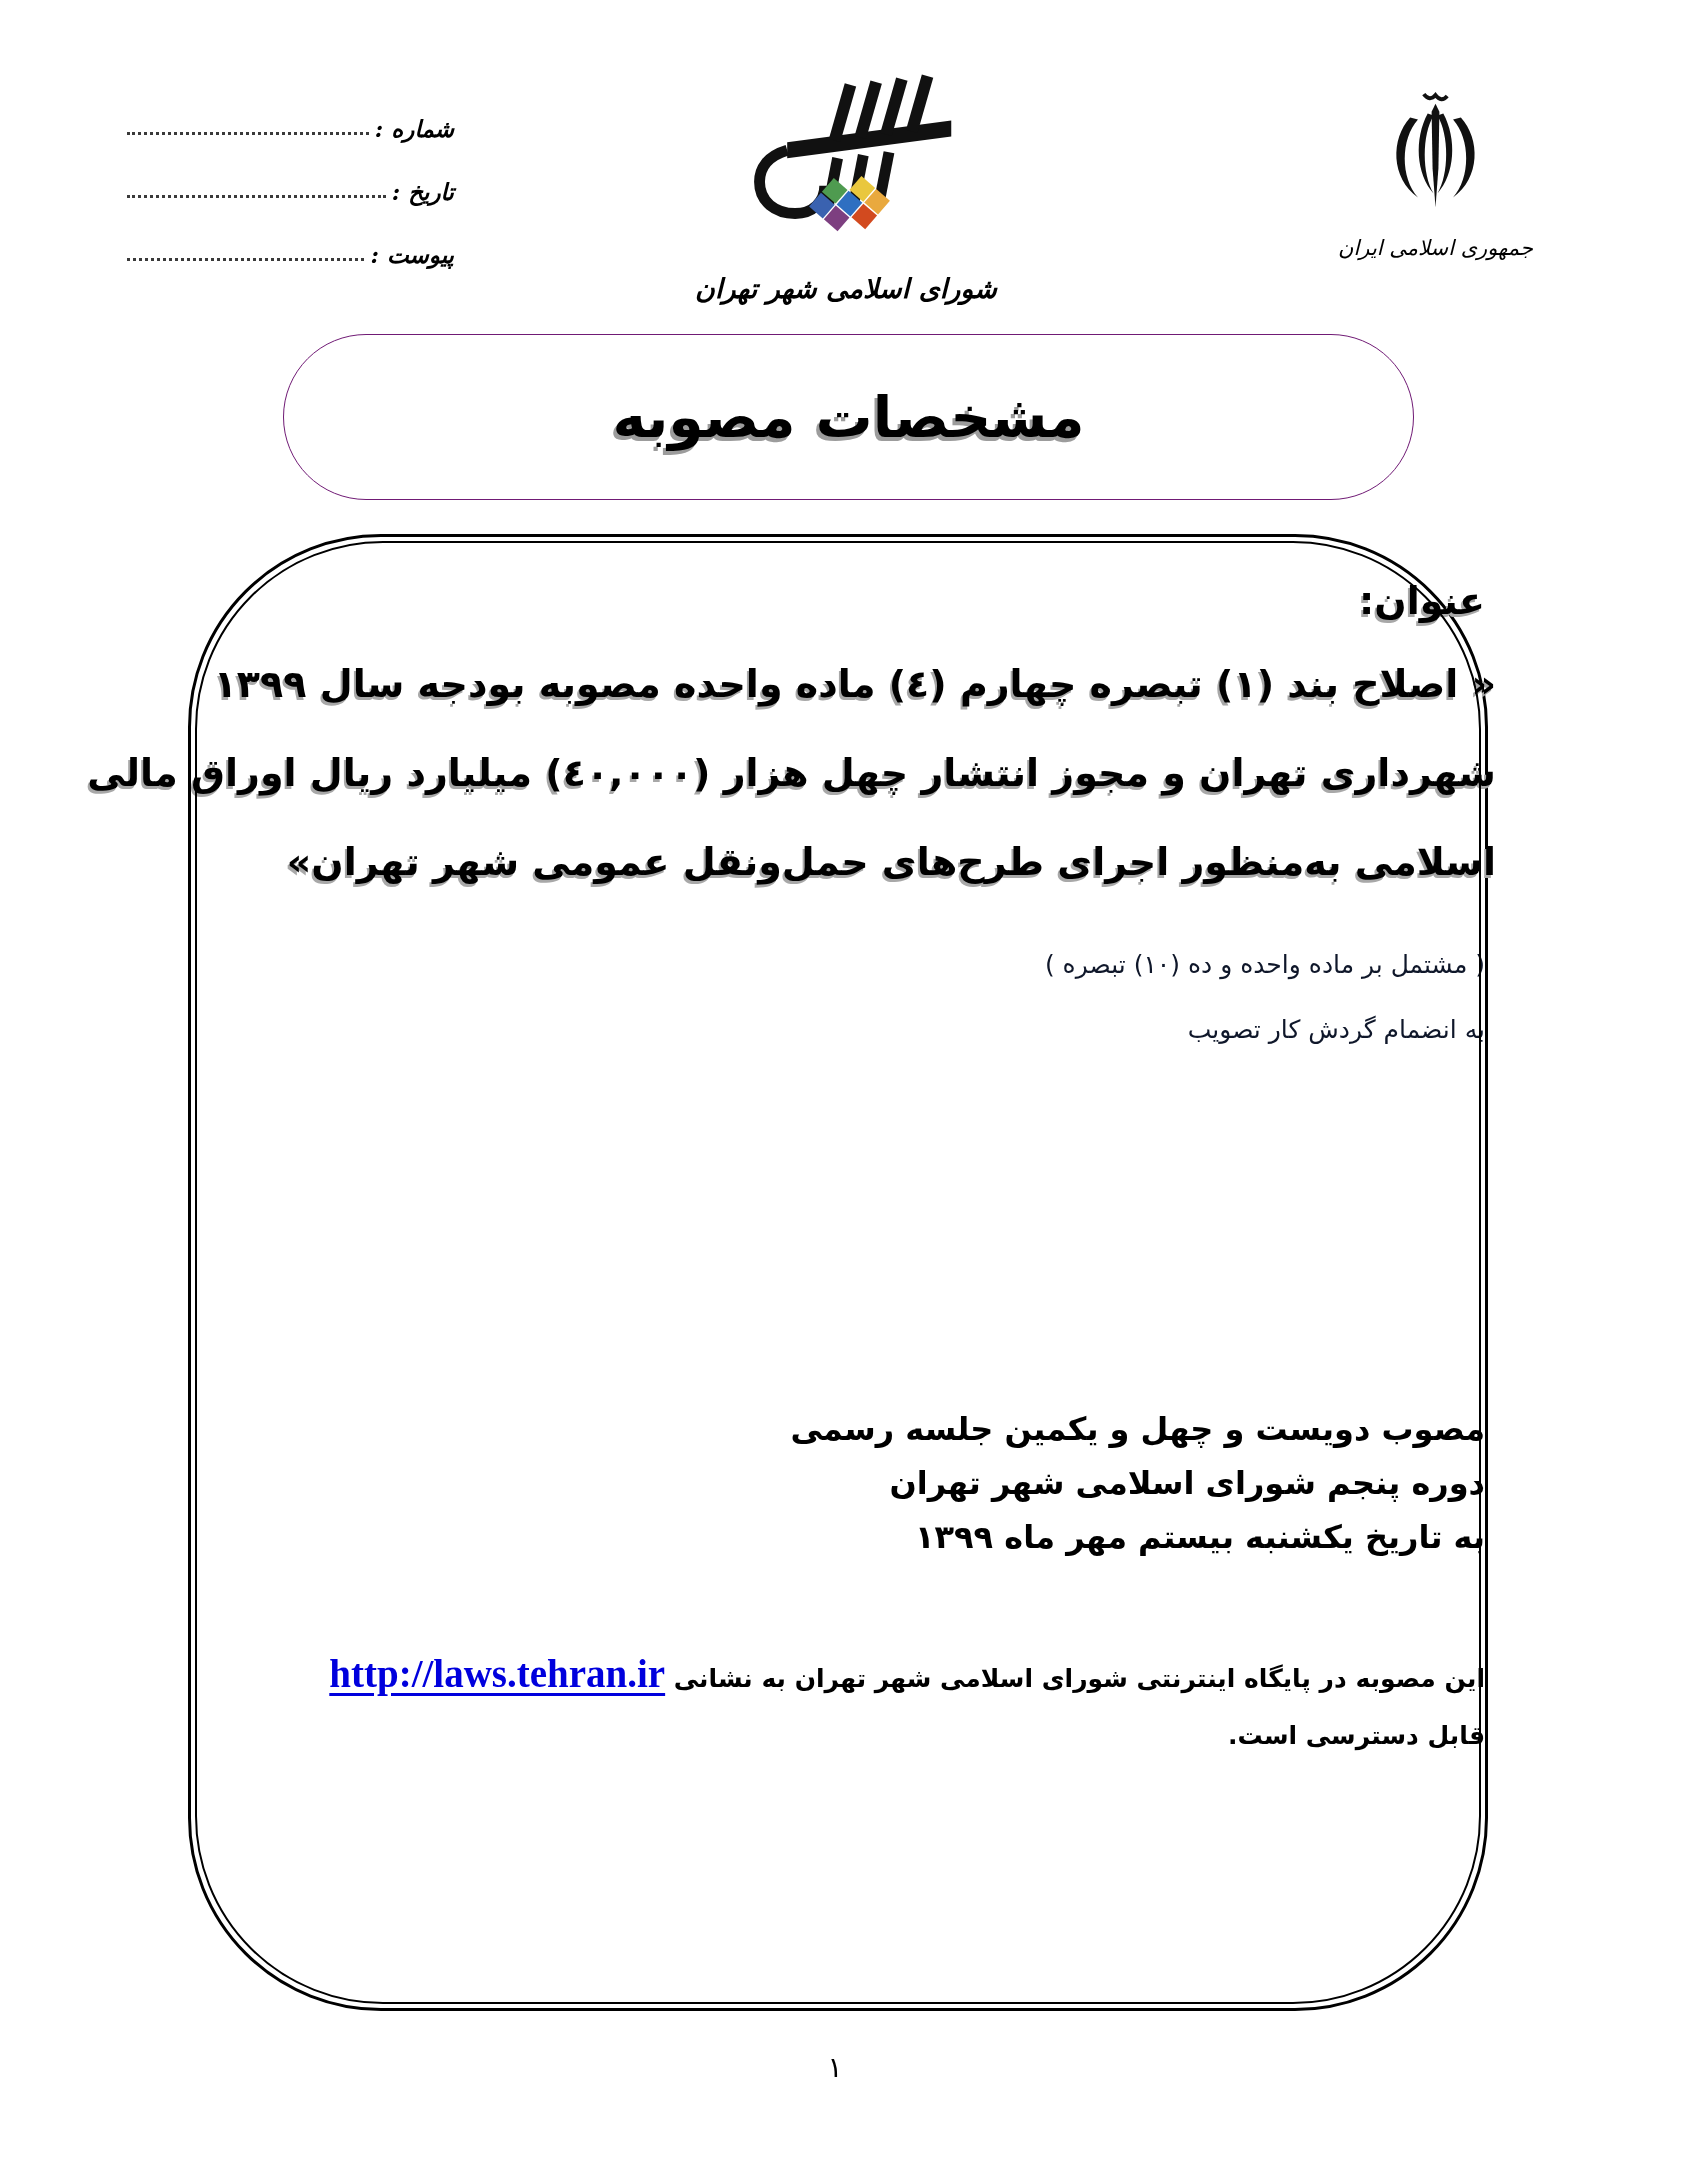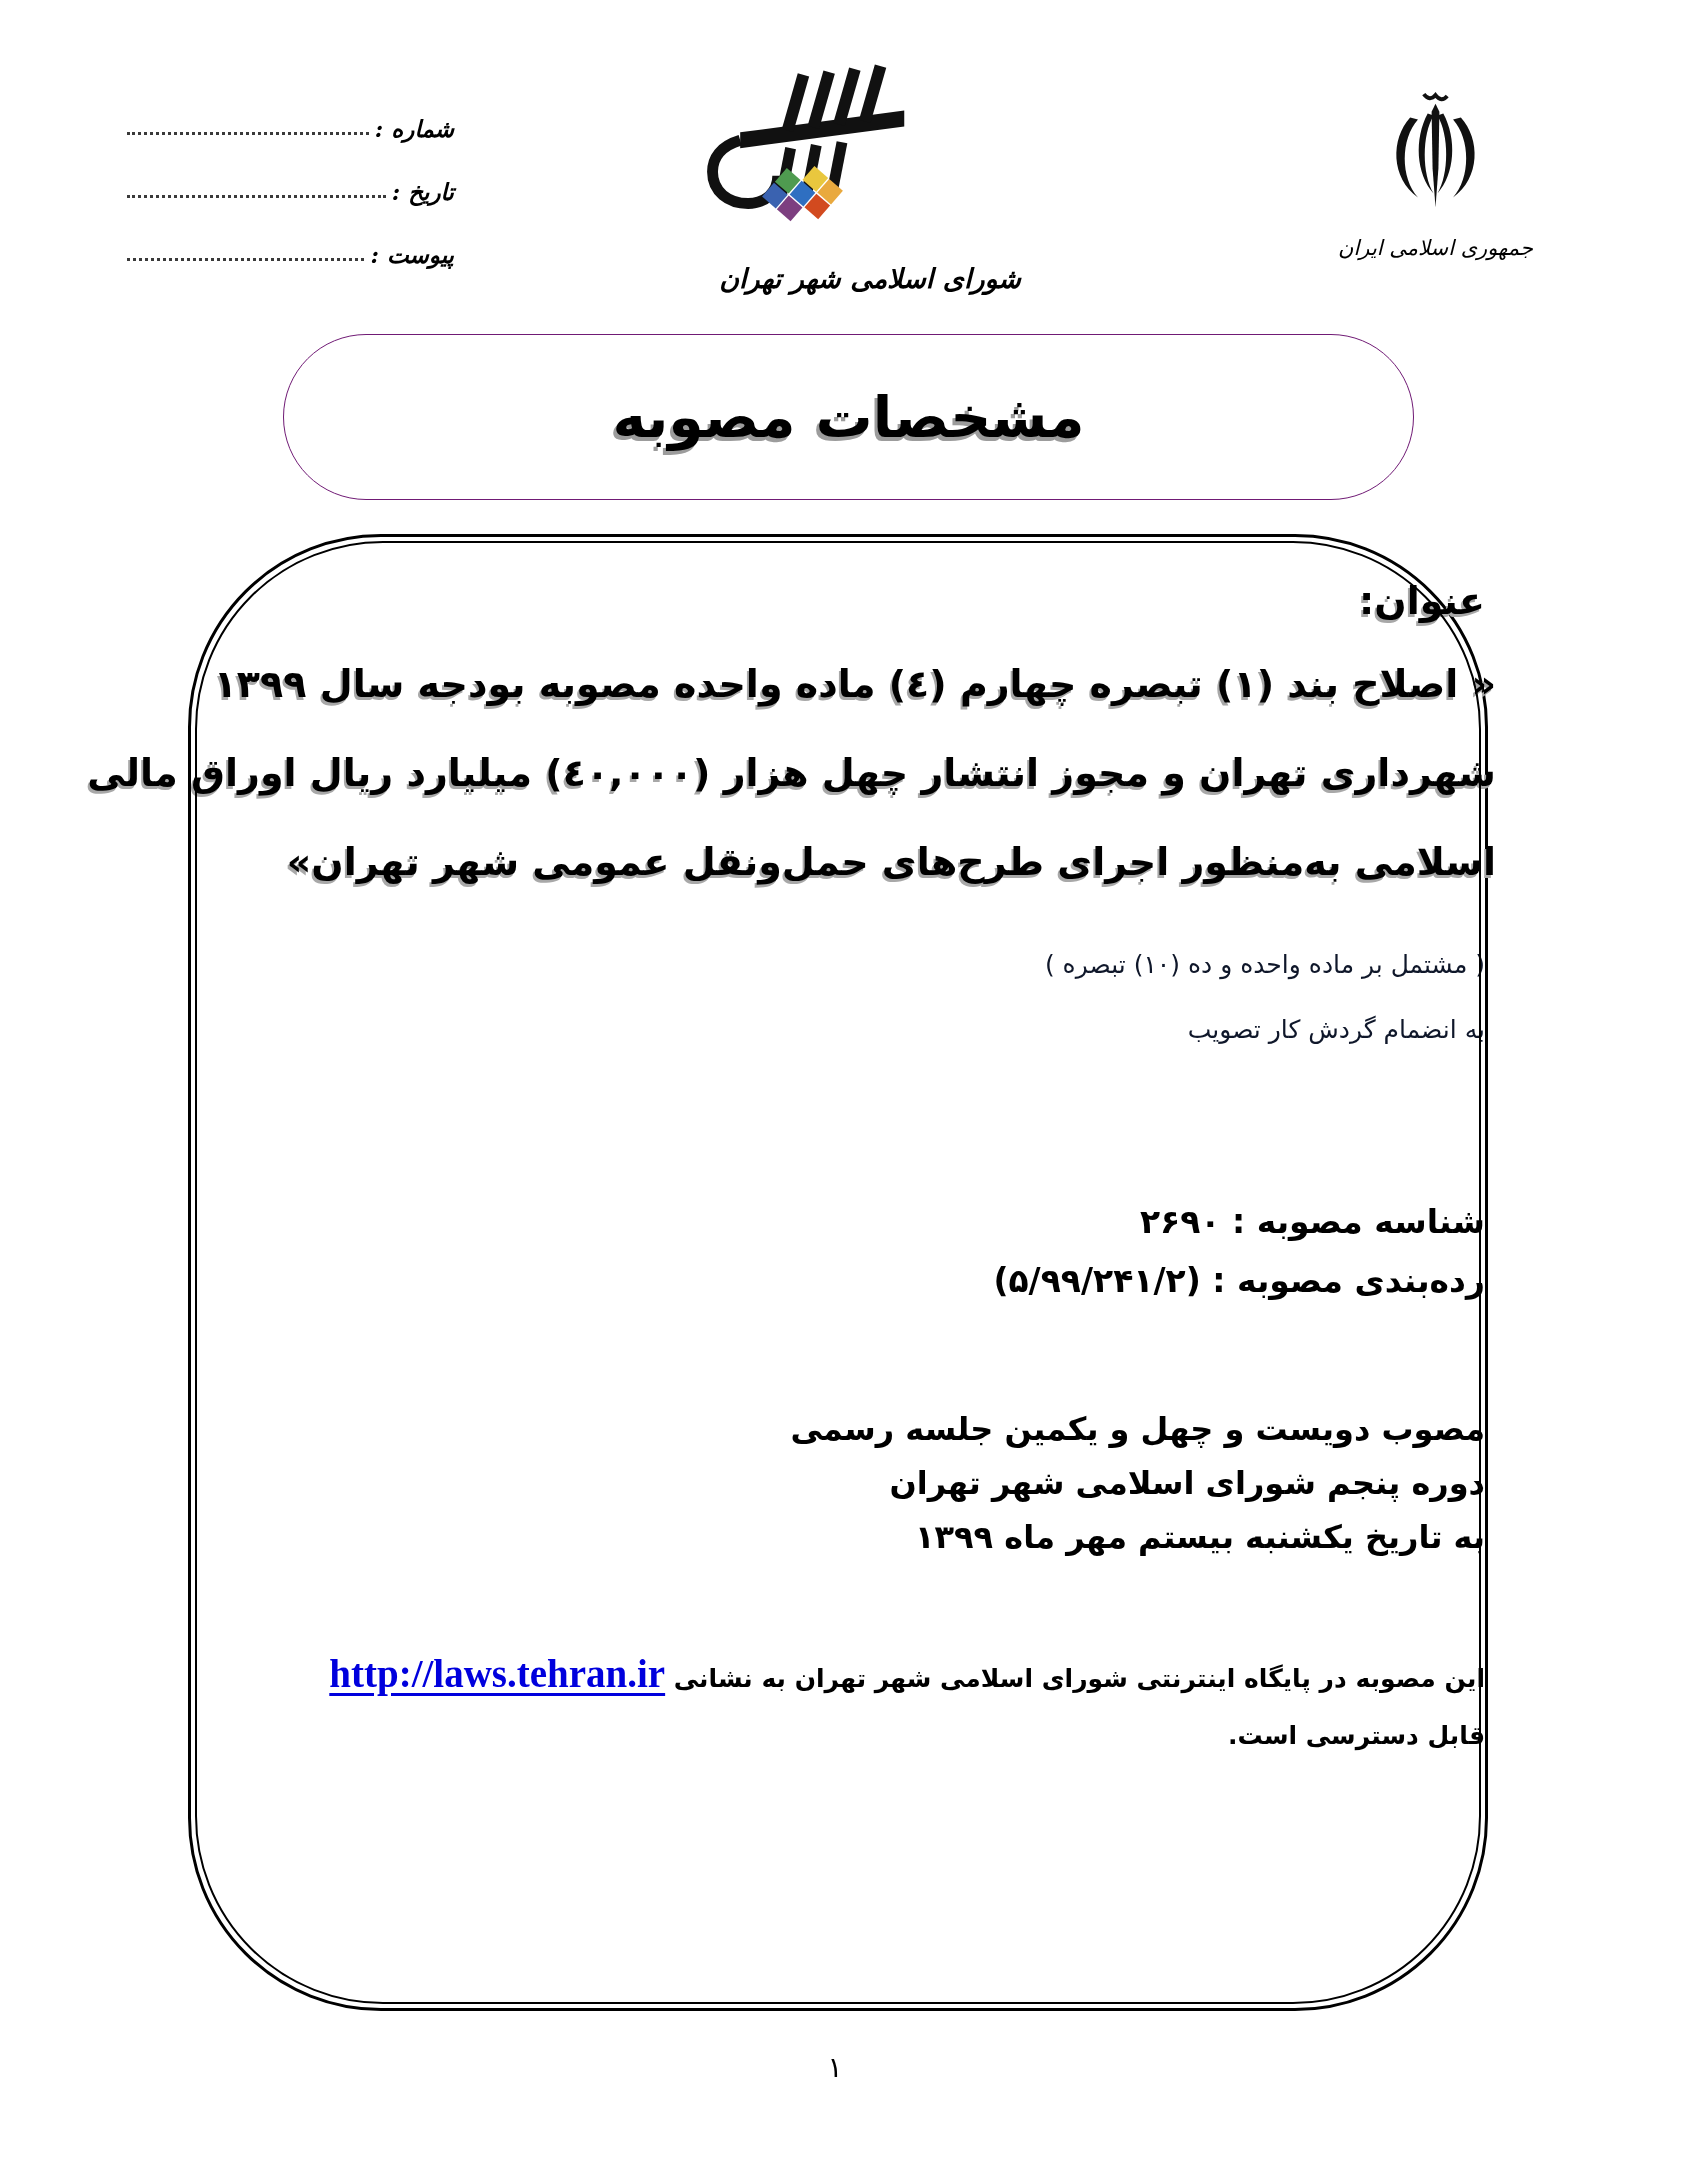--- a/index.html
+++ b/index.html
@@ -25,21 +25,22 @@
     font-style:italic;font-weight:bold;
     font-size:23px;white-space:nowrap;
     padding-left:6px;
   }
   .form-dots{
     flex:1;border-bottom:3px dotted #3a3a3a;
     margin-bottom:7px;
   }
   
   .council{
-    position:absolute;left:671px;top:59px;width:350px;
+    position:absolute;left:671px;top:69px;width:350px;
+    text-align:center;
   }
   .council-caption{
     font-size:27px;font-weight:bold;font-style:italic;
     margin-top:0px;direction:rtl;white-space:nowrap;
   }
   
   .emblem{
     position:absolute;left:1295px;top:87px;width:281px;
     text-align:center;
   }
@@ -182,24 +183,20 @@
       <div>«  اصلاح بند (۱) تبصره چهارم (٤) ماده واحده مصوبه بودجه سال ۱۳۹۹</div>
       <div>شهرداری تهران و مجوز انتشار چهل هزار (٤٠,٠٠٠) میلیارد ریال اوراق مالی</div>
       <div>اسلامی به‌منظور اجرای طرح‌های حمل‌ونقل عمومی شهر تهران»</div>
     </div>
 
     <div class="bb composition">
       <div>( مشتمل بر ماده واحده و ده (۱۰) تبصره )</div>
       <div>به انضمام گردش کار تصویب</div>
     </div>
 
-    <div class="bb ids">
-      <div>شناسه مصوبه : ۲۶۹۰</div>
-      <div>رده‌بندی مصوبه : (۵/۹۹/۲۴۱/۲)</div>
-    </div>
 
     <div class="bb session">
       <div>مصوب دویست و چهل و یکمین جلسه رسمی</div>
       <div>دوره پنجم شورای اسلامی شهر تهران</div>
       <div>به تاریخ یکشنبه بیستم مهر ماه ۱۳۹۹</div>
     </div>
 
     <div class="bb access">
       <span>این مصوبه در پایگاه اینترنتی شورای اسلامی شهر تهران به نشانی </span><span class="url" style="color: rgb(0, 0, 221);">http://laws.tehran.ir</span>
     </div>

